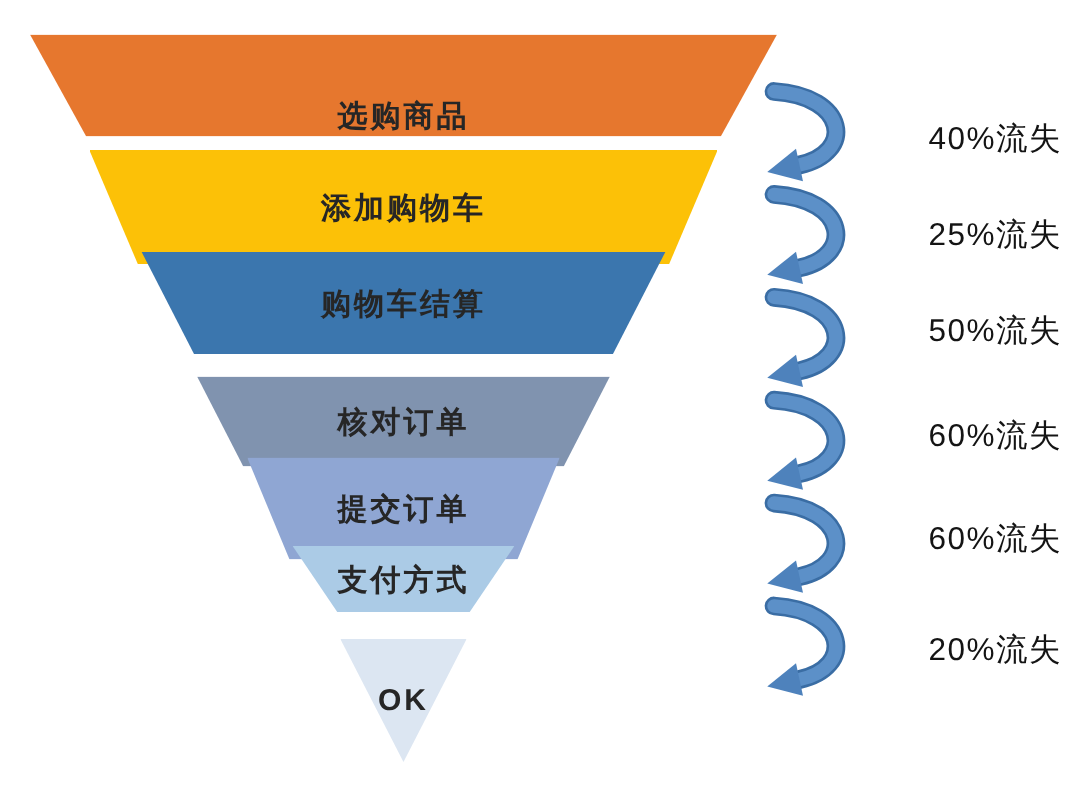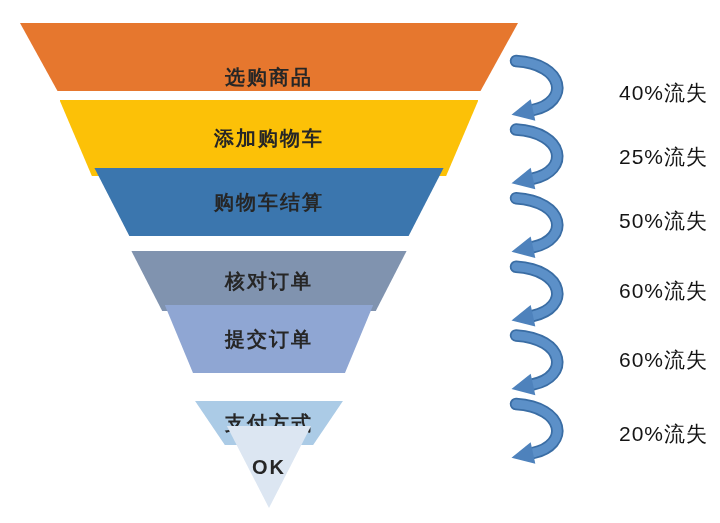--- a/index.html
+++ b/index.html
@@ -54,21 +54,21 @@
       </div>
       <div class="stage" style="left: 94.4433px; top: 168px; width: 349.113px; height: 68px; background: rgb(59, 118, 174); clip-path: polygon(0% 0%, 100% 0%, 90% 100%, 10% 100%);">
         <span class="stage-label">购物车结算</span>
       </div>
       <div class="stage" style="left: 131.408px; top: 251px; width: 275.184px; height: 60px; background: rgb(128, 147, 175); clip-path: polygon(0% 0%, 100% 0%, 88.81% 100%, 11.19% 100%);">
         <span class="stage-label">核对订单</span>
       </div>
       <div class="stage" style="left: 164.779px; top: 305px; width: 208.441px; height: 68px; background: rgb(143, 166, 211); clip-path: polygon(0% 0%, 100% 0%, 86.45% 100%, 13.55% 100%);">
         <span class="stage-label">提交订单</span>
       </div>
-      <div class="stage" style="left: 195.07px; top: 364px; width: 147.86px; height: 44px; background: rgb(171, 203, 230); clip-path: polygon(0% 0%, 100% 0%, 79.86% 100%, 20.14% 100%); margin-top: 37px;">
+      <div class="stage" style="left: 195.07px; top: 364px; width: 147.86px; height: 44px; background: rgb(171, 203, 230); clip-path: polygon(0% 0%, 100% 0%, 79.86% 100%, 20.14% 100%);">
         <span class="stage-label">支付方式</span>
       </div>
       <div class="stage" style="left: 226.901px; top: 426px; width: 84.1979px; height: 82px; background: rgb(220, 230, 242); clip-path: polygon(0% 0%, 100% 0%, 50% 100%, 50% 100%); align-items: flex-start; padding-top: 30px; box-sizing: border-box;">
         <span class="stage-label">OK</span>
       </div>
     </div>
   <svg id="arrows-svg" class="arrows-svg" width="720" height="523" viewBox="0 0 720 523">
       <g>
         <path d="M 516 61 C 565 64, 570 102, 533 110" fill="none" stroke="#3A6DA4" stroke-width="12.5" stroke-linecap="round"></path>
         <path d="M 516 61 C 565 64, 570 102, 533 110" fill="none" stroke="#5C90C8" stroke-width="9" stroke-linecap="round"></path>

